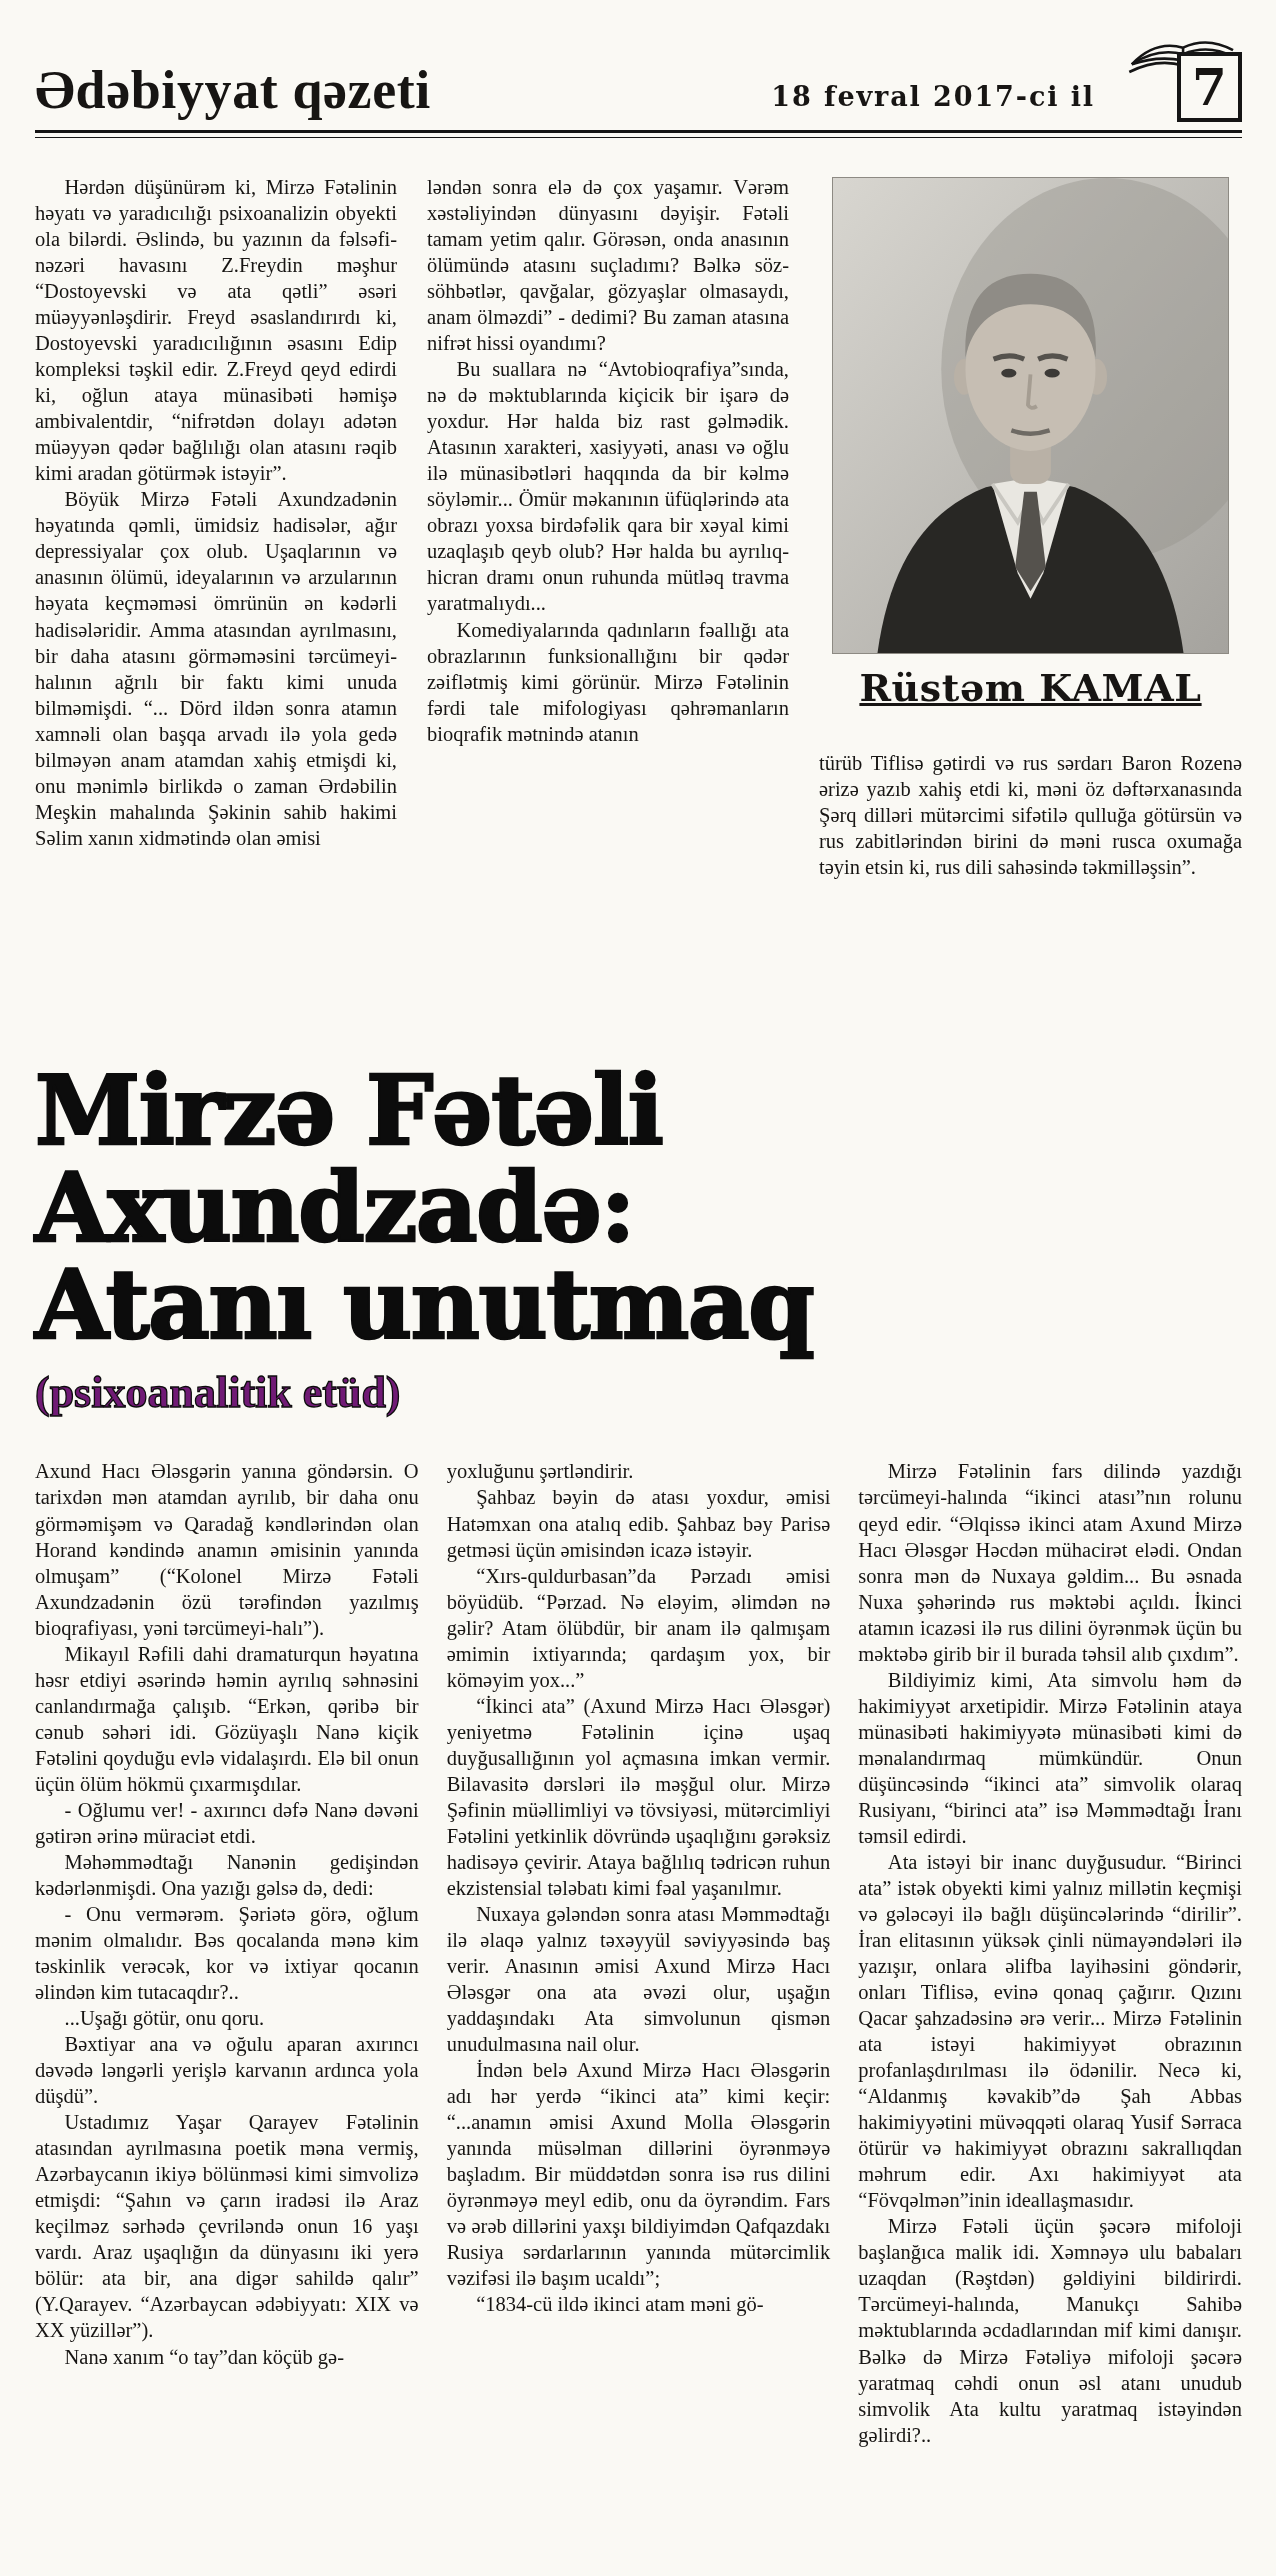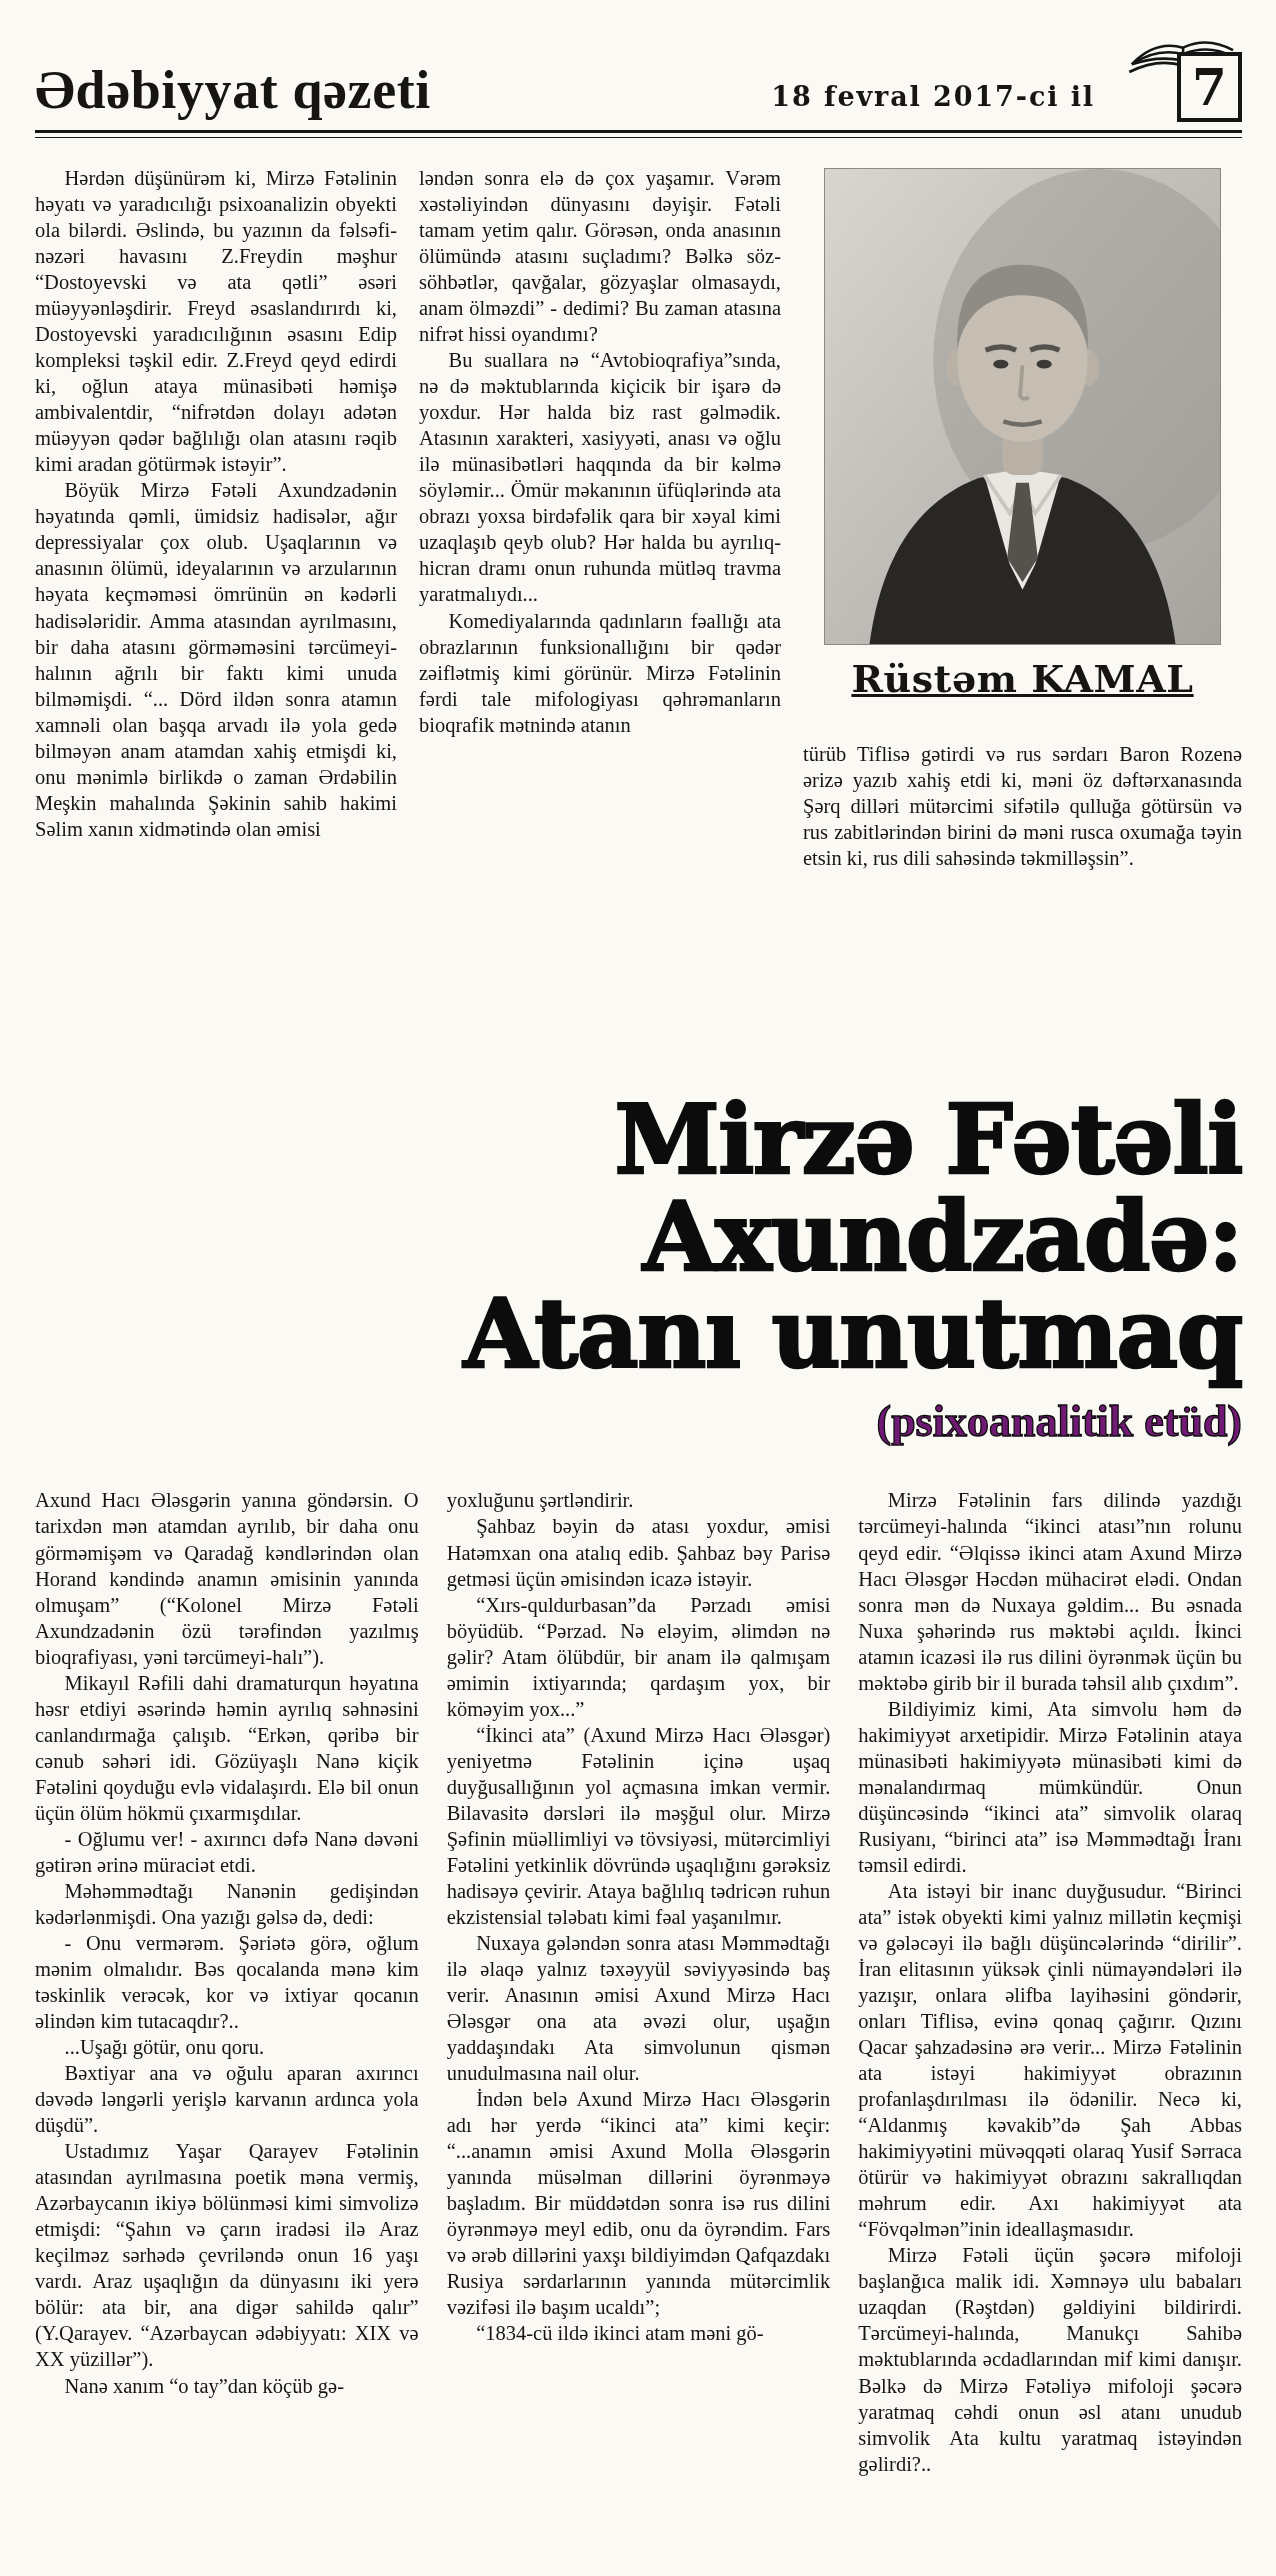--- a/index.html
+++ b/index.html
@@ -46,43 +46,43 @@
   
   .col p {
     font-size:20.5px; line-height:1.27;
     text-align:justify; text-indent:29.5px;
     color:#171513;
   }
   .col p.noindent { text-indent:0; }
 
   
   .top-section {
-    margin-top:27px;
+    margin-top:36px;
     display:grid; grid-template-columns:362px 362px 1fr;
-    column-gap:22px;
+    column-gap:30px;
     height:839px; overflow:hidden;
   }
   .photo-col { text-align:center; }
   .photo-fig { margin:0; display:block; }
   .portrait {
     display:block; margin:2.6px auto 0;
     width:397px; height:477px;
     border:0.6px solid #8d8a83;
     background:#c8c6c1;
   }
   .photo-caption {
     margin-top:11.5px;
     font-family:"DejaVu Serif", serif;
     font-weight:700; font-size:38px;
     text-decoration:underline; letter-spacing:0.6px;
   }
   .below-photo { margin-top:40px; text-align:justify; }
 
   
-  .headline-block { margin-top:88px; text-align:right; }
+  .headline-block { margin-top:50px; text-align:left; }
   .headline-line {
     font-family:"DejaVu Serif", serif;
     font-weight:700; font-size:95px; line-height:1.02;
     letter-spacing:-1.3px; color:#0c0c0c;
     -webkit-text-stroke:2.6px #0c0c0c;
   }
   .headline-sub {
     margin-top:16.6px;
     font-family:Liberation Serif, serif;
     font-weight:700; font-size:44px; line-height:1.05;

